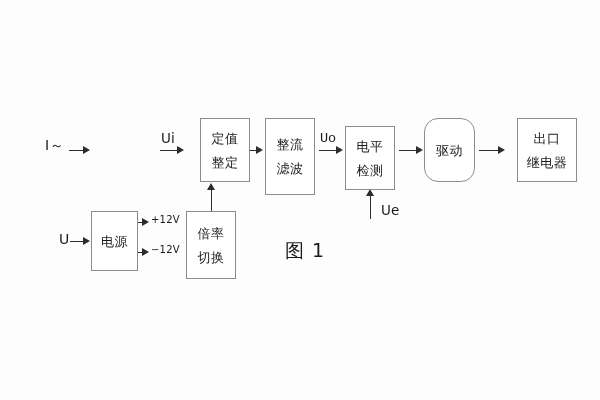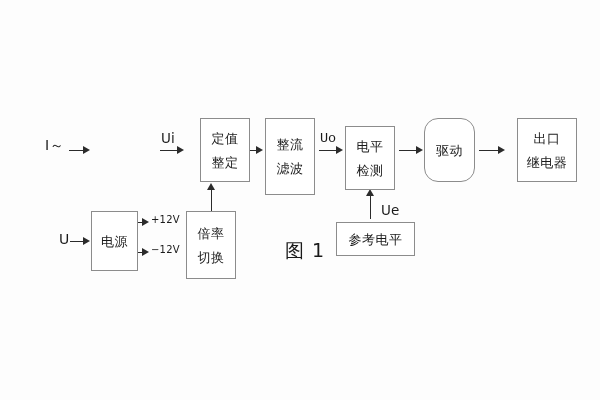--- a/index.html
+++ b/index.html
@@ -156,19 +156,16 @@
 
   <div class="block" style="left:91px; top:211px; width:47px; height:60px;">
     <span class="ln">电源</span>
   </div>
 
   <div class="block" style="left:186px; top:211px; width:50px; height:68px;">
     <span class="ln">倍率</span>
     <span class="ln">切换</span>
   </div>
 
-  <div class="block" style="left:336px; top:222px; width:79px; height:34px;">
-    <span class="ln">参考电平</span>
-  </div>
 
   <div class="lbl cap" style="left:285px; top:241px;">图 1</div>
 
 </div>
 
 </body></html>

